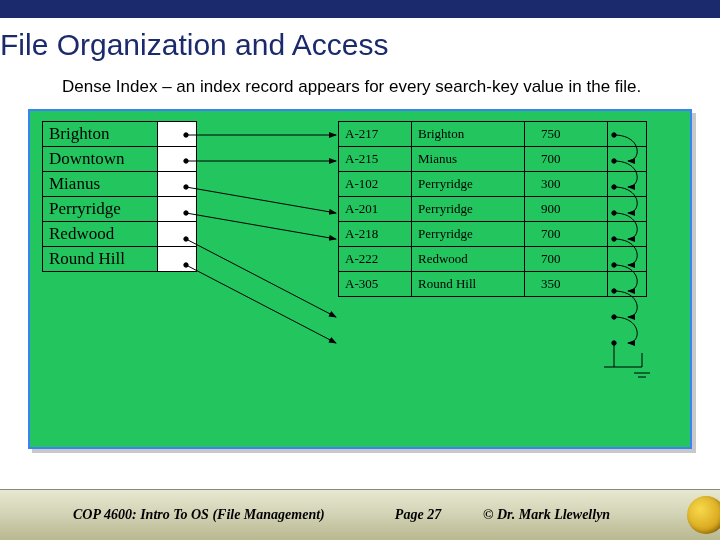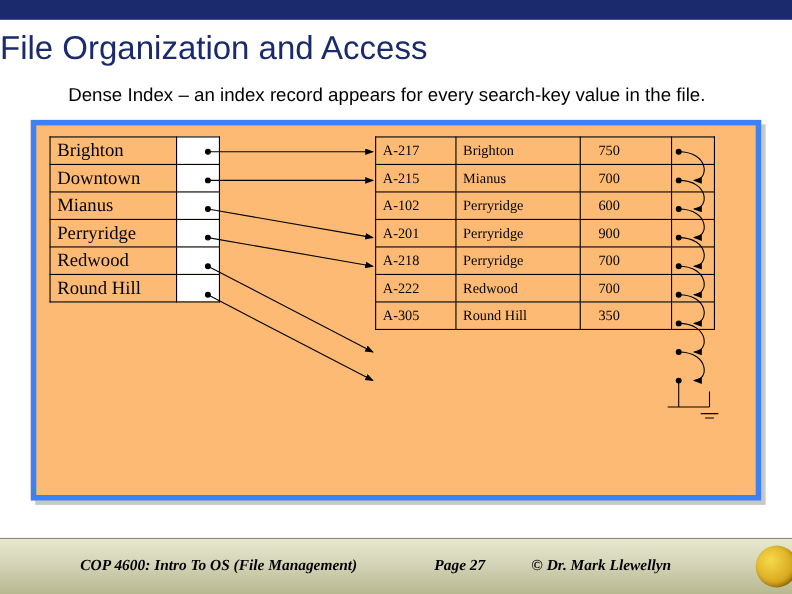--- a/index.html
+++ b/index.html
@@ -24,26 +24,26 @@
     margin: 10px 0 14px 0;
     font-weight: normal;
   }
   .description {
     font-size: 17px;
     margin: 0 62px 10px 62px;
     line-height: 1.35;
     color: #000;
   }
   .diagram-frame {
-    border: 5px solid #3b82f6;
+    border: 2px solid #3b82f6;
     margin: 0 28px;
     padding: 10px 8px 30px 8px;
     position: relative;
     height: 296px;
-    background: #fdba74;
+    background: #22c55e;
     box-shadow: 4px 4px 0 #c8c8c8;
   }
   .diagram-inner {
     position: relative;
     width: 100%;
     height: 100%;
   }
   
   .index-table {
     position: absolute;
@@ -170,21 +170,21 @@
           </tr>
           <tr>
             <td class="c1">A-215</td>
             <td class="c2">Mianus</td>
             <td class="c3">700</td>
             <td class="c4"></td>
           </tr>
           <tr>
             <td class="c1">A-102</td>
             <td class="c2">Perryridge</td>
-            <td class="c3">600</td>
+            <td class="c3">300</td>
             <td class="c4"></td>
           </tr>
           <tr>
             <td class="c1">A-201</td>
             <td class="c2">Perryridge</td>
             <td class="c3">900</td>
             <td class="c4"></td>
           </tr>
           <tr>
             <td class="c1">A-218</td>

